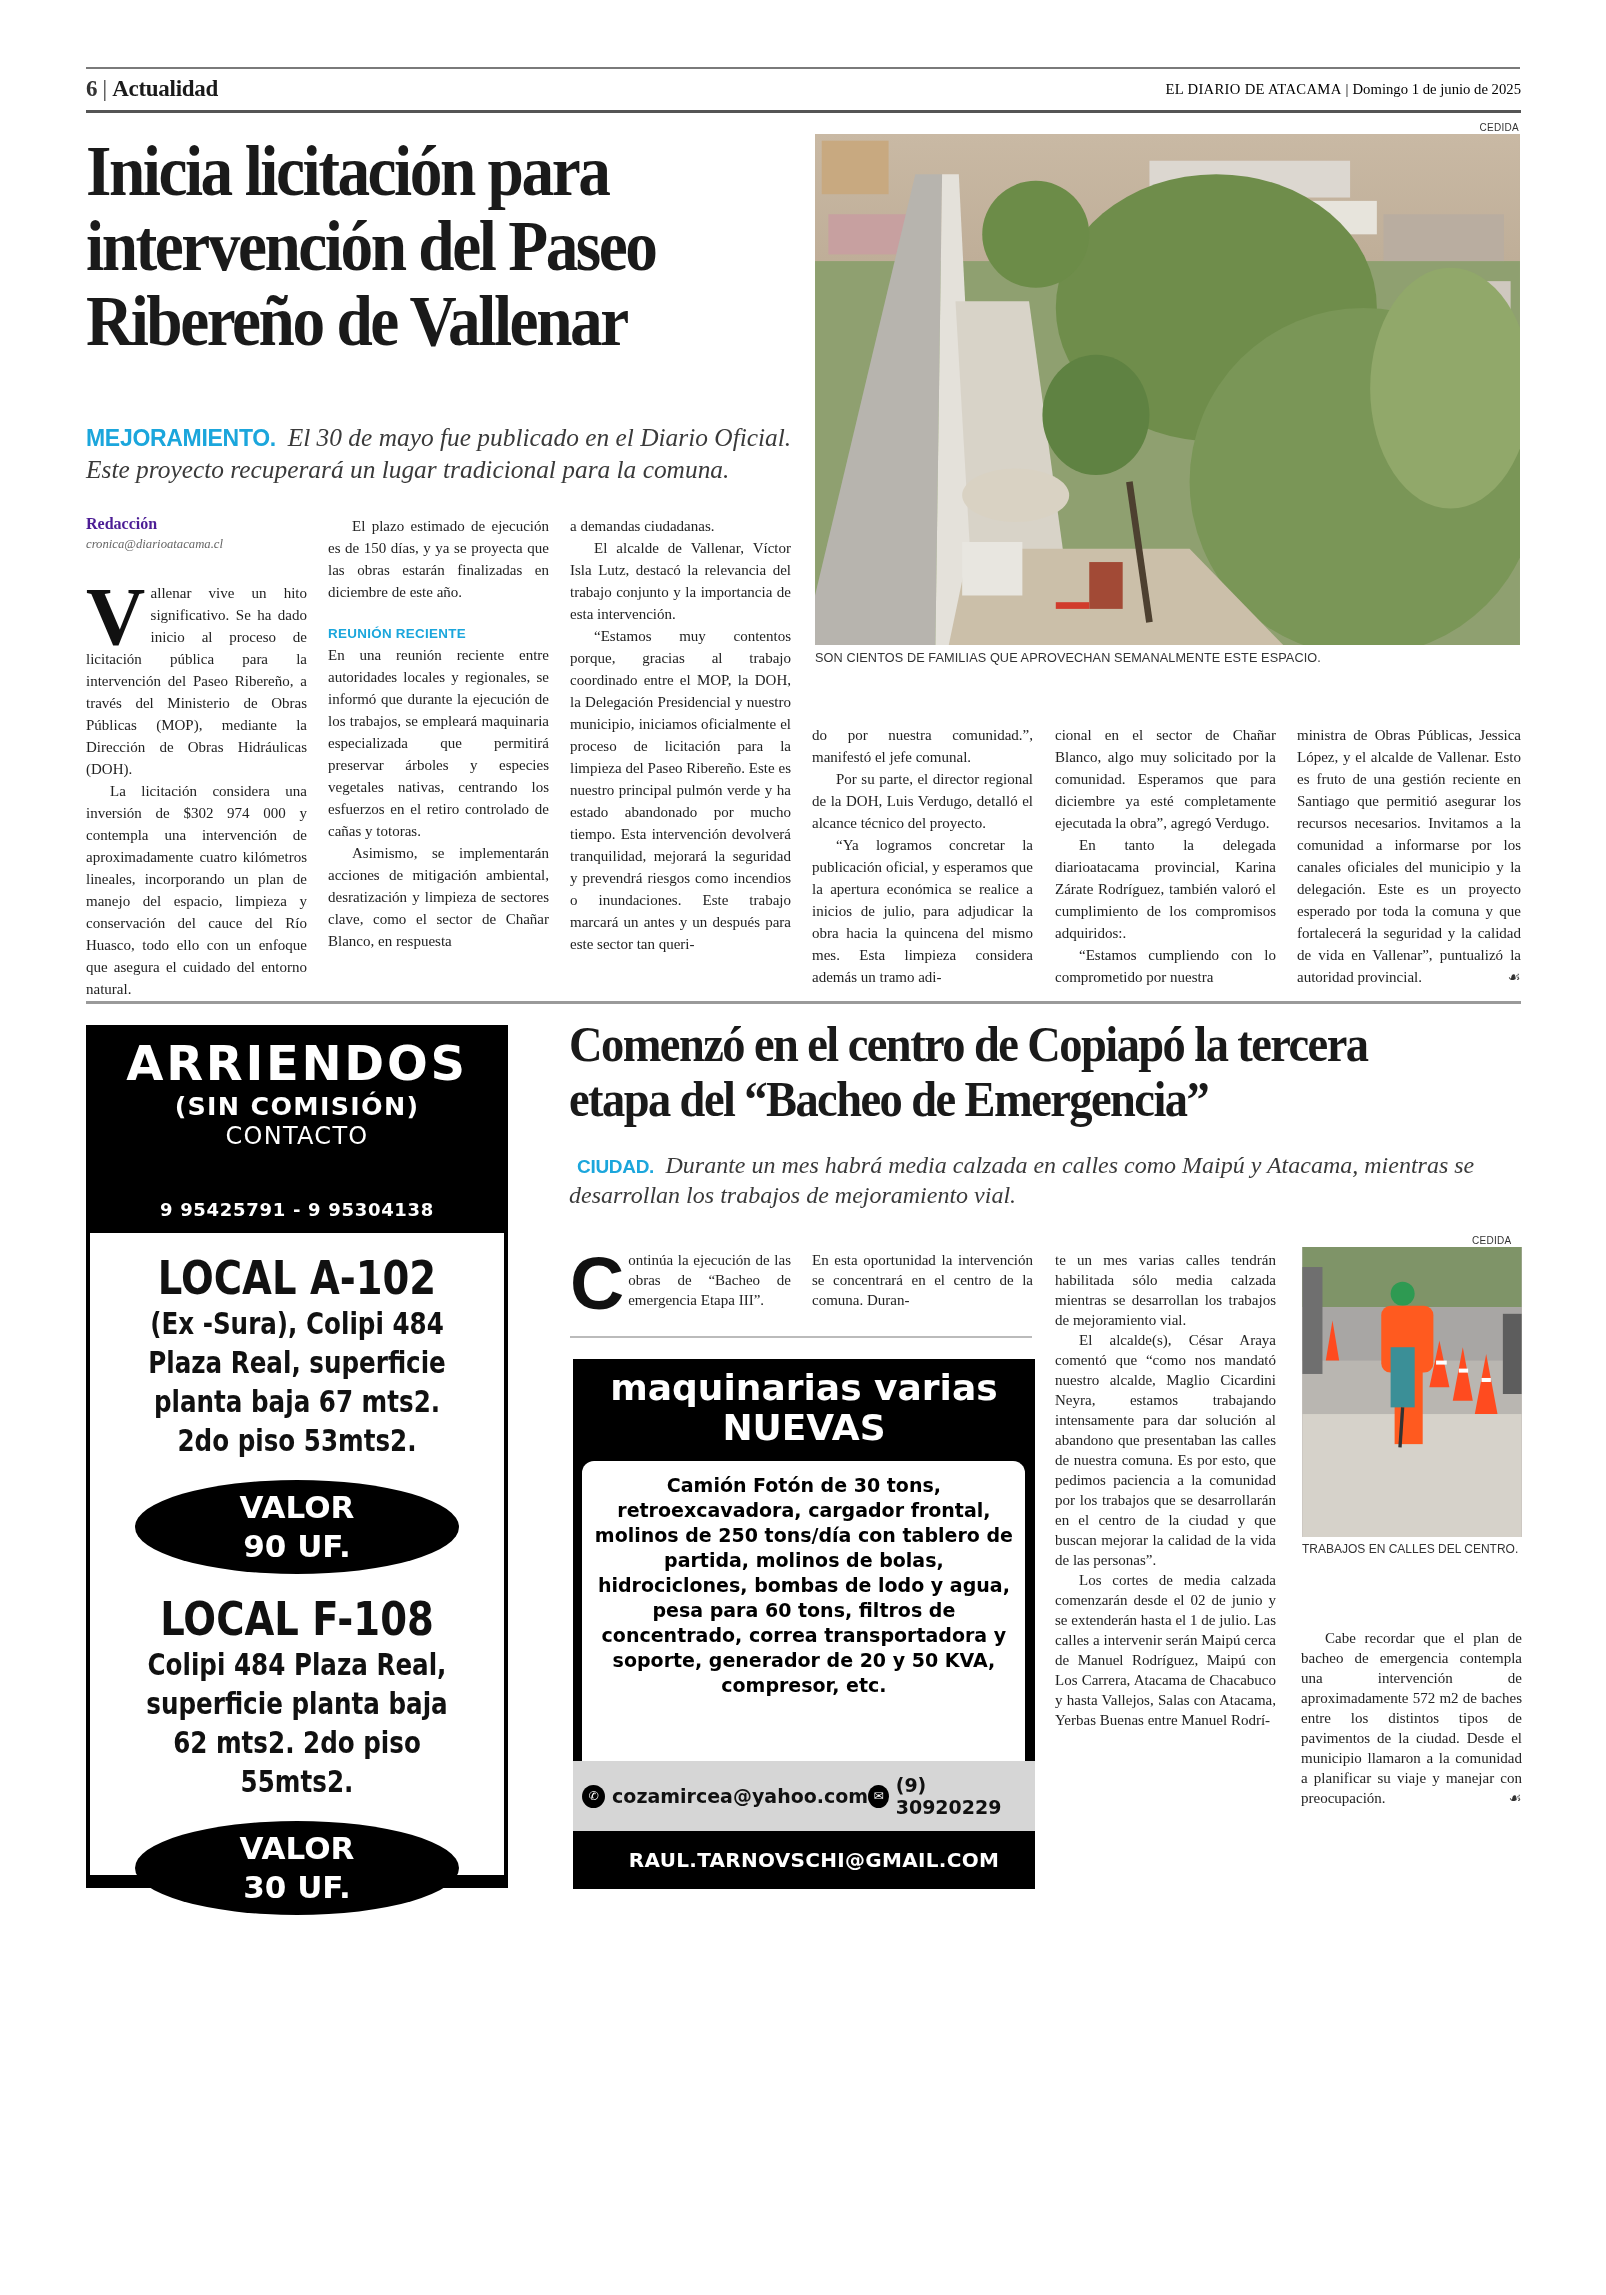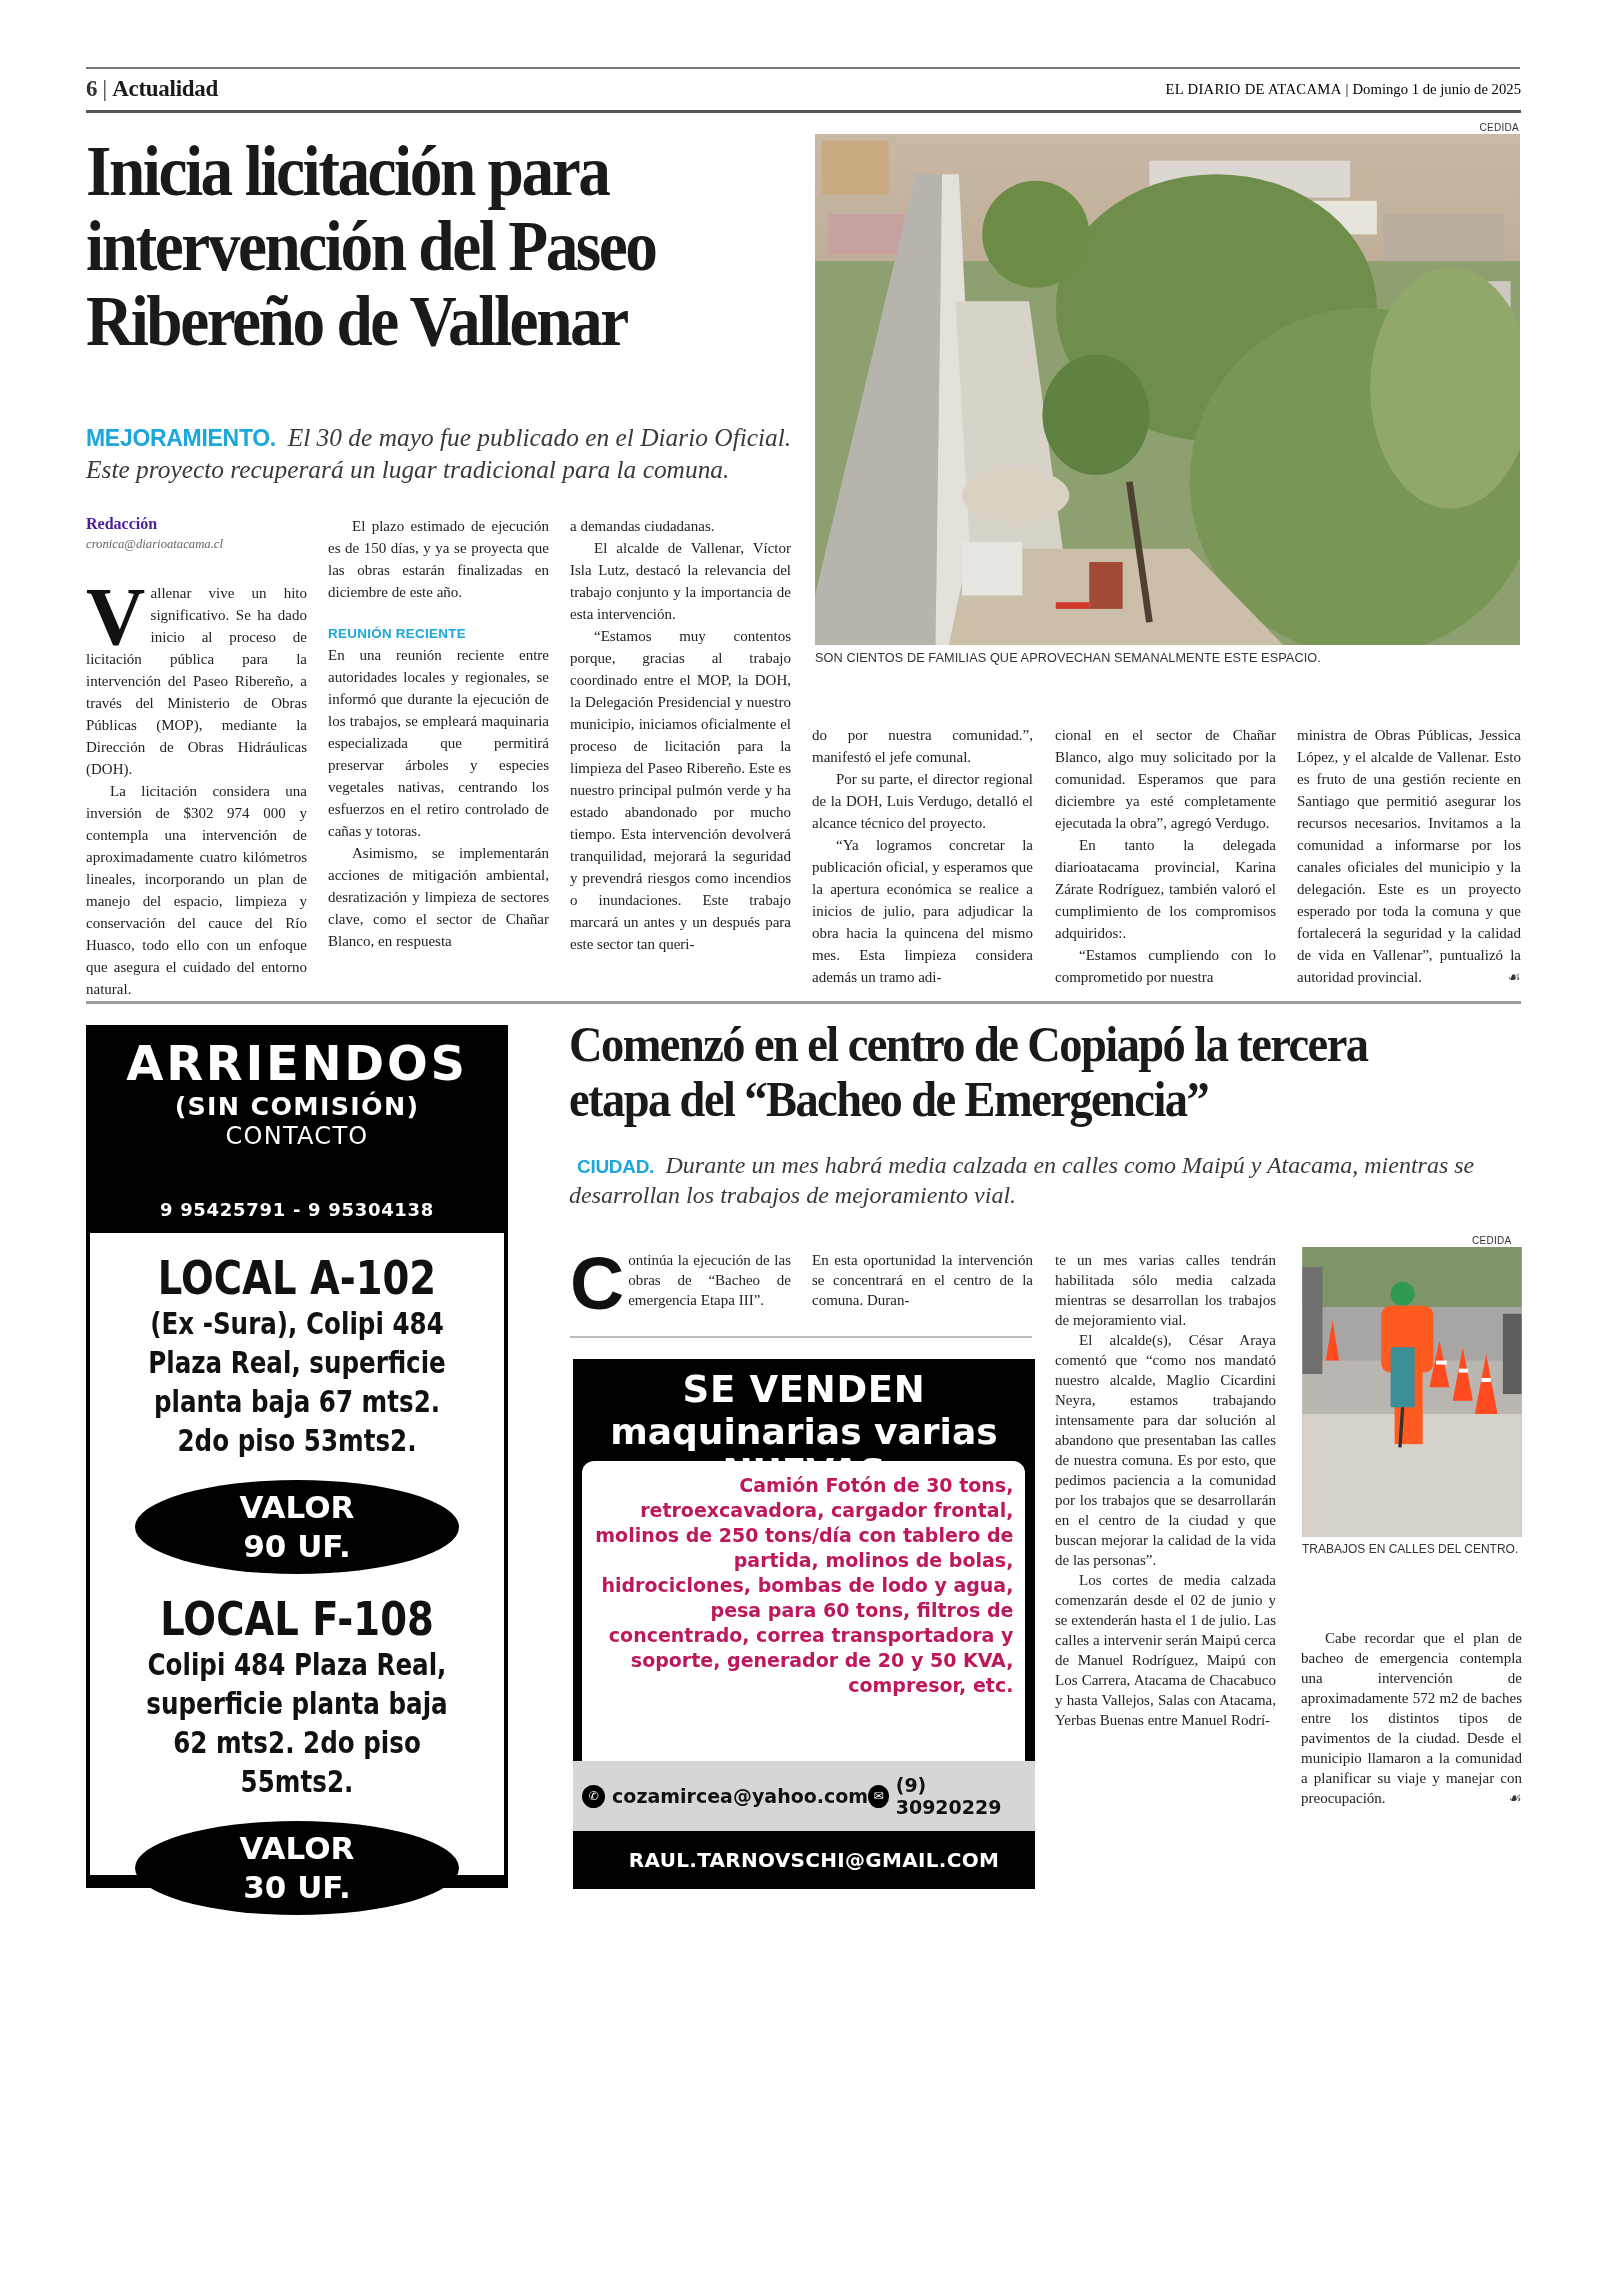--- a/index.html
+++ b/index.html
@@ -77,21 +77,21 @@
     .photo2-credit { position: absolute; left: 1472px; top: 1235px; font-family: "Liberation Sans", sans-serif; font-size: 10px; color: #333; letter-spacing: 0.3px; }
     .photo2 { position: absolute; left: 1302px; top: 1247px; width: 220px; height: 290px; overflow: hidden; background: #c9c6c0; }
     .photo2-caption { position: absolute; left: 1302px; top: 1542px; font-family: "Liberation Sans", sans-serif; font-size: 12px; color: #333; text-transform: uppercase; }
 
     
     .ad-venden { position: absolute; left: 573px; top: 1359px; width: 462px; height: 530px; background: #000; color: #fff; font-family: "DejaVu Sans", sans-serif; }
     .ad-ven-title { text-align: center; font-weight: bold; padding-top: 9.4px; }
     .ad-ven-title .v1 { font-size: 37px; line-height: 44px; letter-spacing: 0.7px; }
     .ad-ven-title .v2 { font-size: 36px; line-height: 40px; }
     .ad-ven-title .v3 { font-size: 36px; line-height: 39px; }
-    .ad-ven-box { position: absolute; left: 9.4px; top: 102px; width: 443px; height: 300px; background: #fff; color: #be185d; border-radius: 12px 12px 0 0; text-align: right; font-weight: bold; font-size: 19px; line-height: 25px; padding: 12px 12px 0; }
+    .ad-ven-box { position: absolute; left: 9.4px; top: 102px; width: 443px; height: 300px; background: #fff; color: #000000; border-radius: 12px 12px 0 0; text-align: center; font-weight: bold; font-size: 19px; line-height: 25px; padding: 12px 12px 0; }
     .ad-ven-contact { position: absolute; left: 0; top: 402px; width: 462px; height: 70px; background: #d6d6d6; color: #111; display: flex; align-items: center; justify-content: space-around; font-weight: bold; font-size: 19px; padding: 0 9.4px; }
     .ad-ven-contact .item { display: flex; align-items: center; }
     .circle-icon { width: 23px; height: 23px; border-radius: 50%; background: #000; color: #fff; display: inline-flex; align-items: center; justify-content: center; font-size: 12px; margin-right: 6.7px; }
     .ad-ven-email { position: absolute; left: 10px; top: 471px; width: 462px; height: 59px; display: flex; align-items: center; justify-content: center; font-weight: bold; font-size: 20px; letter-spacing: 0.3px; }
   </style>
 </head>
 <body>
 
 <div class="top-rule"></div>
 <div class="header">
@@ -264,21 +264,20 @@
   </svg>
 </div>
 <div class="photo2-caption">Trabajos en calles del centro.</div>
 
 <div class="col a2-c4">
   <p><span>Cabe recordar que el plan de bacheo de emergencia contempla una intervención de aproximadamente 572 m2 de baches entre los distintos tipos de pavimentos de la ciudad. Desde el municipio llamaron a la comunidad a planificar su viaje y manejar con preocupación.</span> <span class="end-mark">☙</span></p>
 </div>
 
 <div class="ad-venden">
   <div class="ad-ven-title">
-    <div class="v1">SE VENDEN</div>
     <div class="v2">maquinarias varias</div>
     <div class="v3">NUEVAS</div>
   </div>
   <div class="ad-ven-box">Camión Fotón de 30 tons, retroexcavadora, cargador frontal, molinos de 250 tons/día con tablero de partida, molinos de bolas, hidrociclones, bombas de lodo y agua, pesa para 60 tons, filtros de concentrado, correa transportadora y soporte, generador de 20 y 50 KVA, compresor, etc.</div>
   <div class="ad-ven-contact">
     <div class="item">
       <span class="circle-icon">✆</span>
       <span>cozamircea@yahoo.com</span>
     </div>
     <div class="item">

